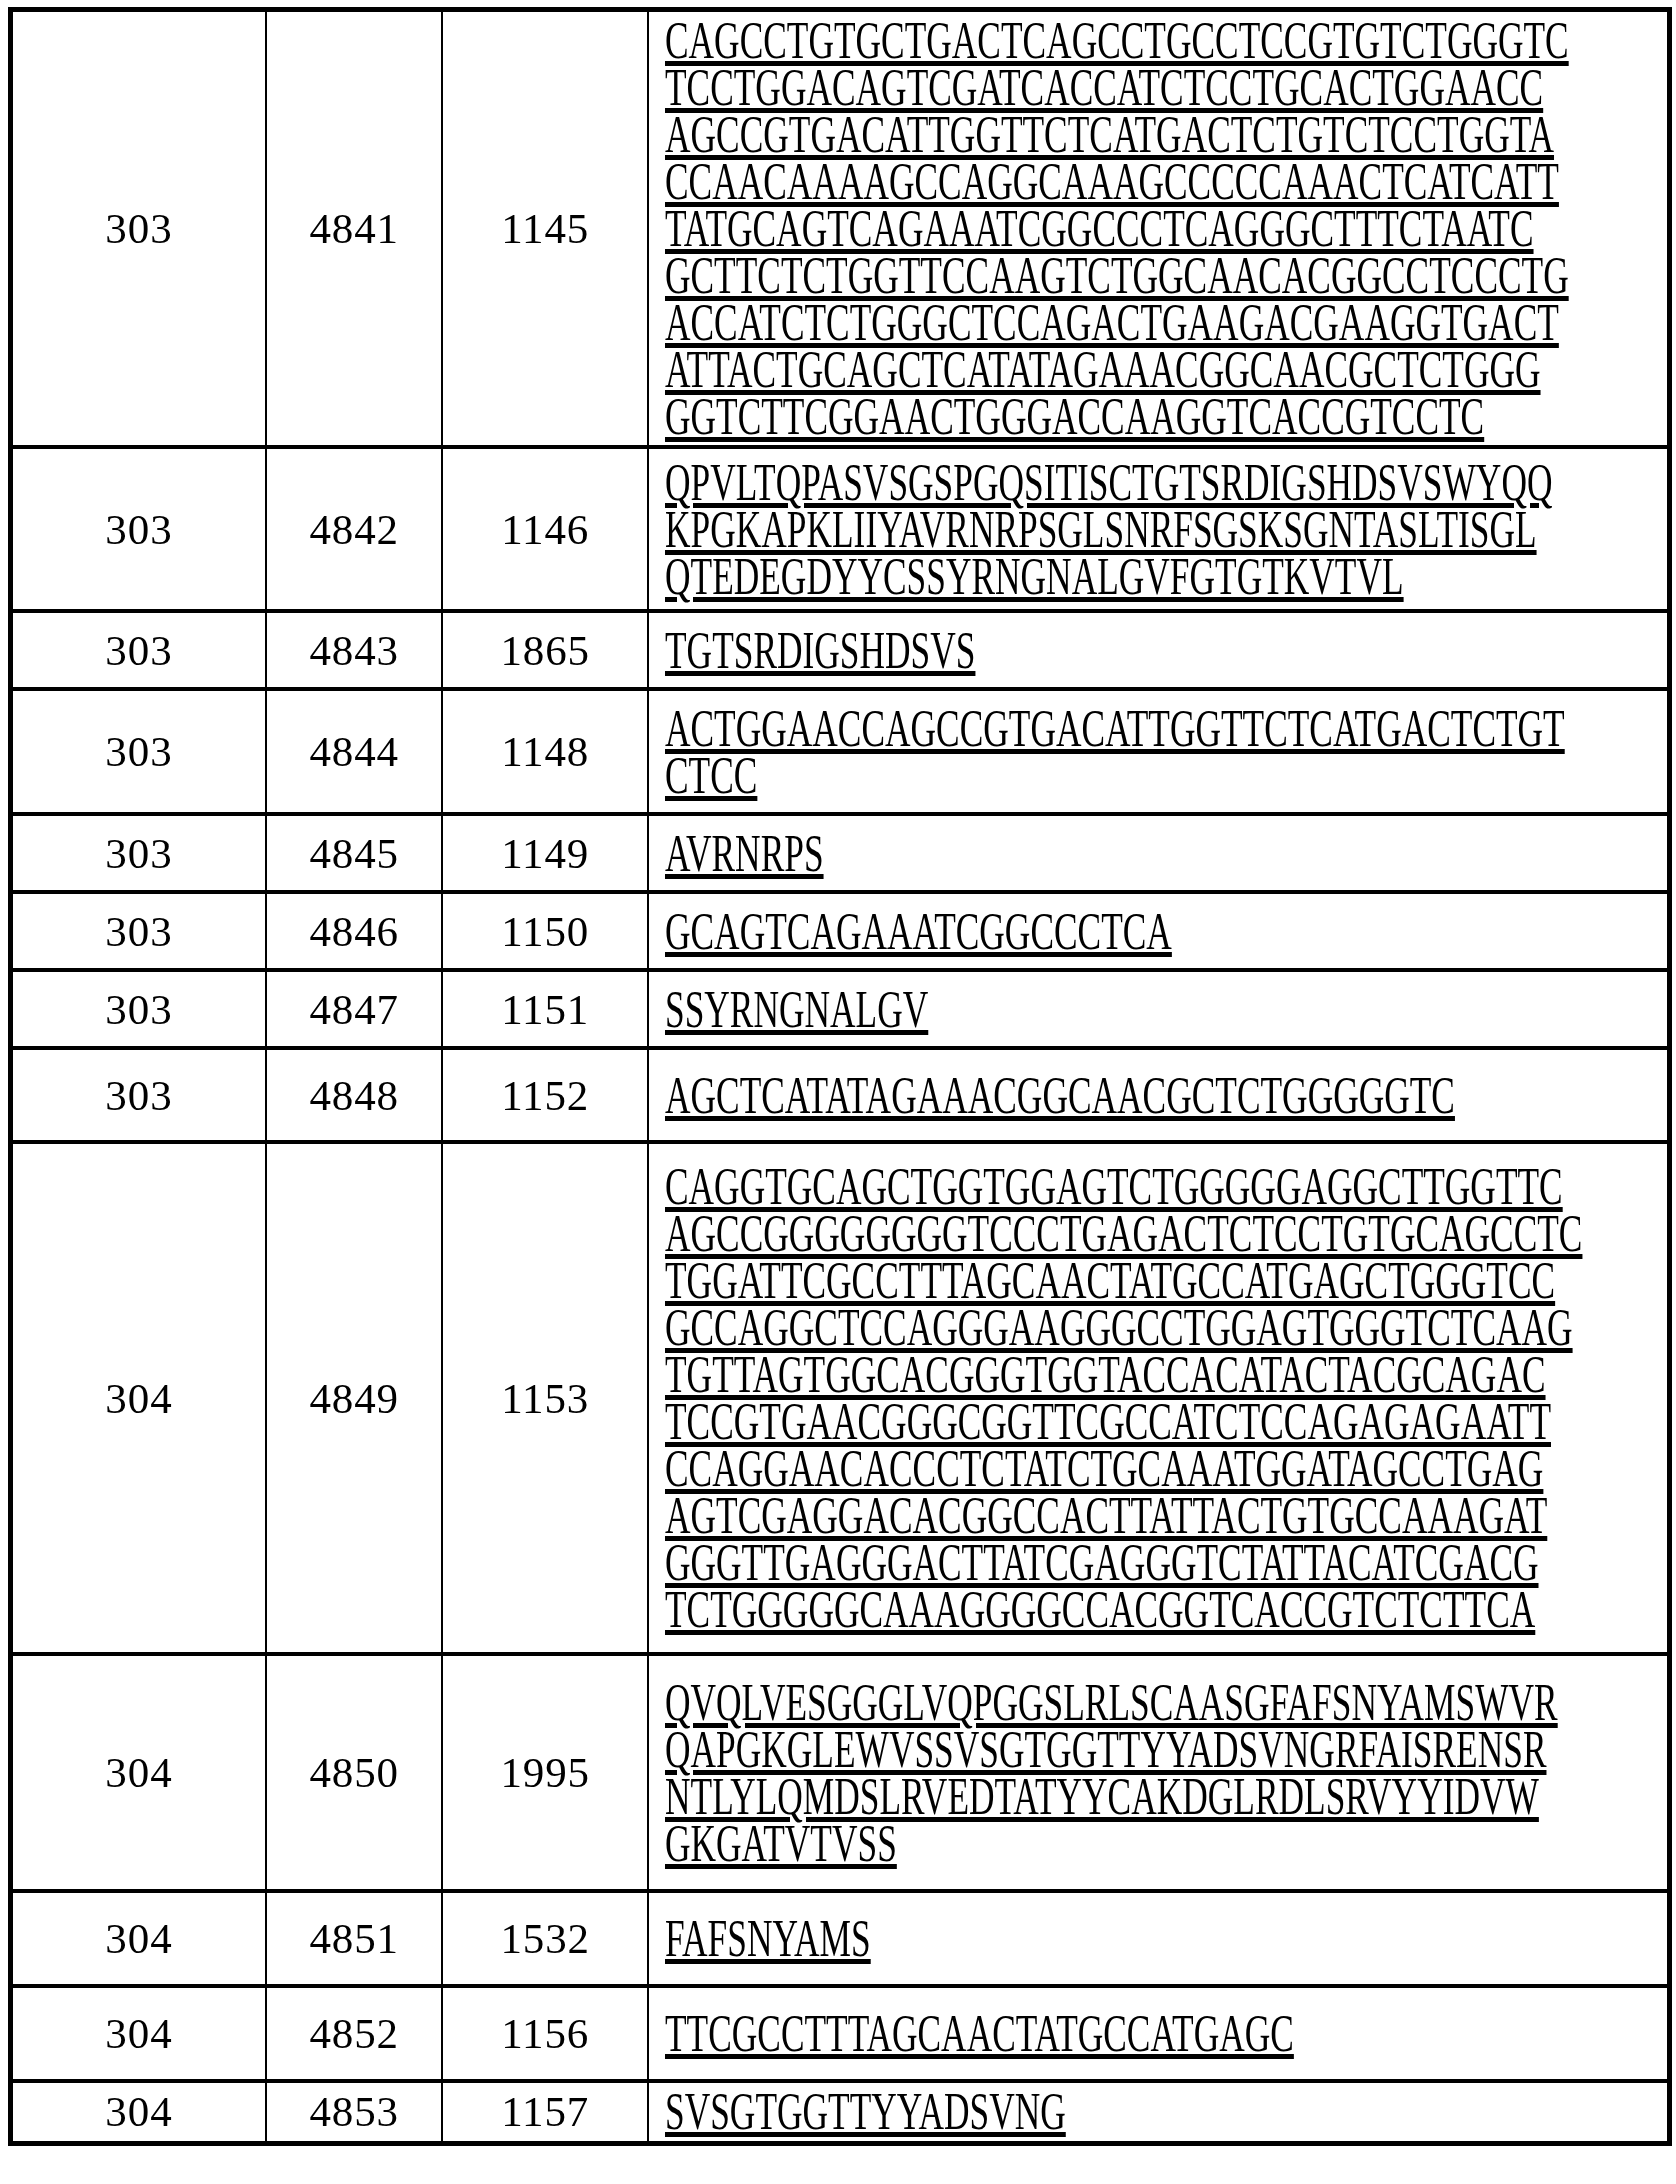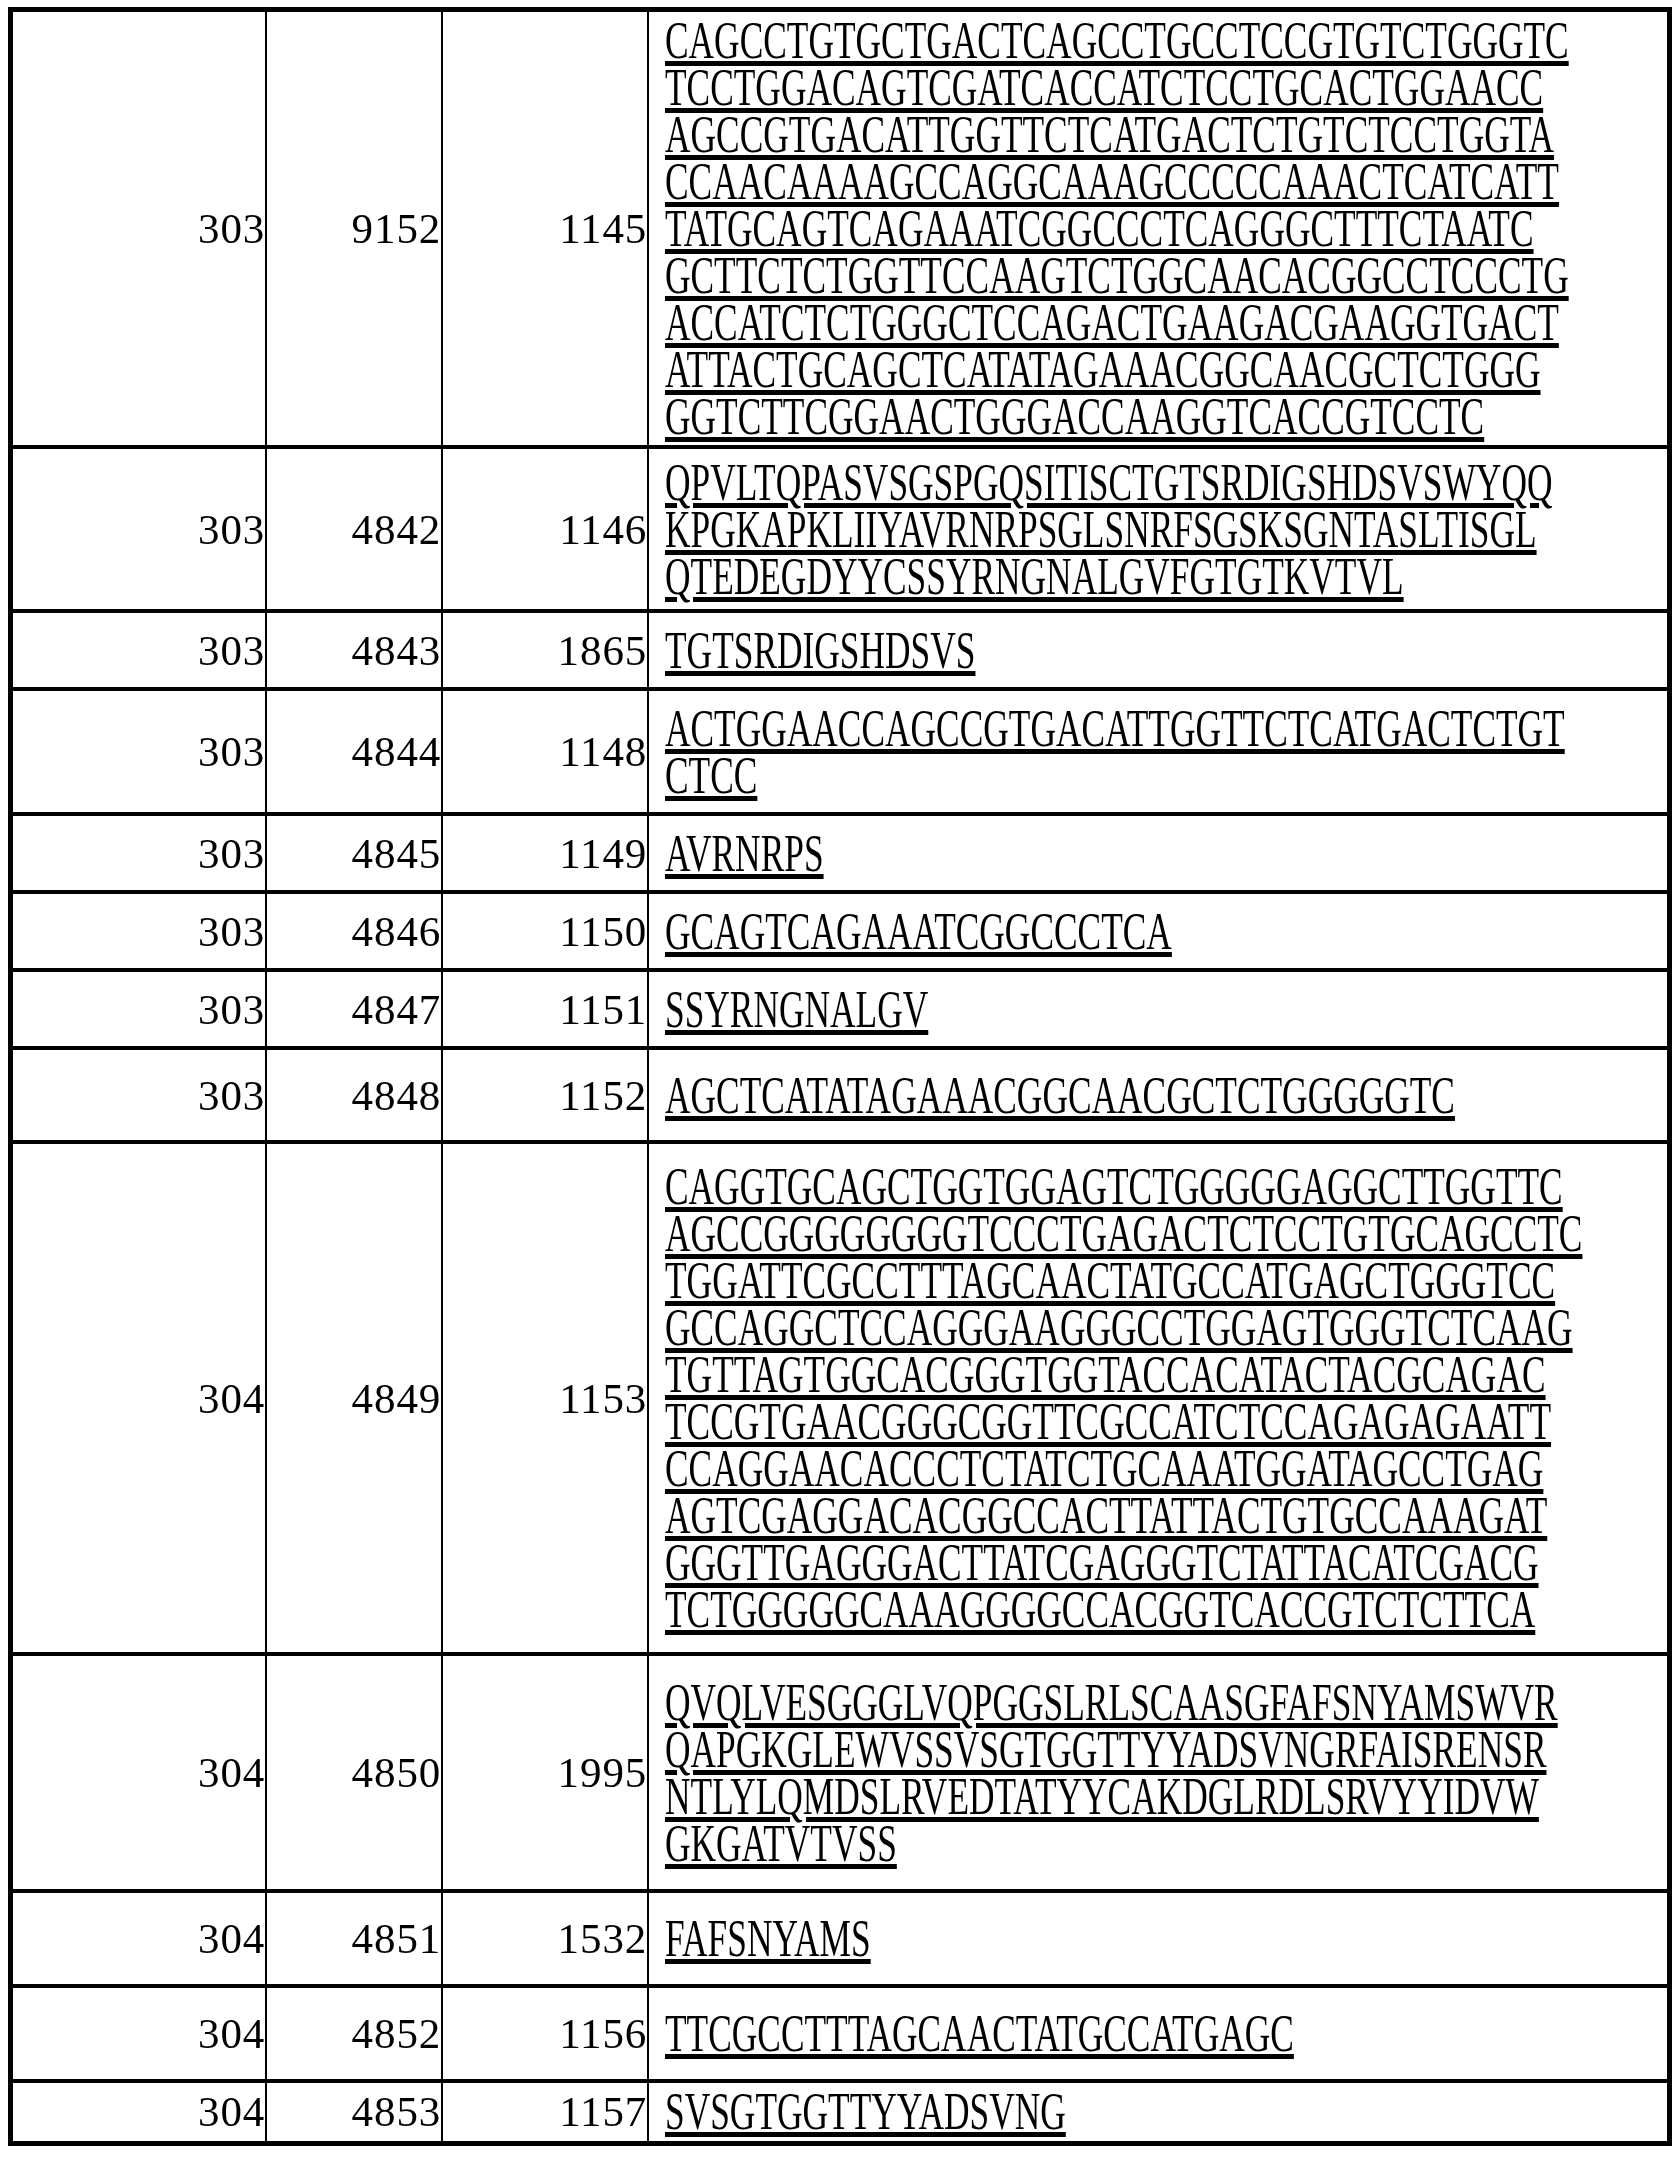--- a/index.html
+++ b/index.html
@@ -31,21 +31,21 @@
   td {
     border-left: 2.6px solid #000000;
     border-right: 2.6px solid #000000;
     border-top: 4.3px solid #000000;
     border-bottom: 4.3px solid #000000;
     padding: 0;
     overflow: hidden;
     text-decoration: underline;
   }
   td.num-cell {
-    text-align: right;
+    text-align: center;
     vertical-align: middle;
     font-size: 43px;
     letter-spacing: 0.9px;
   }
   td.seq-cell {
     vertical-align: middle;
     padding: 5.2px 5.2px 5.2px 15.5px;
   }
   .seq {
     font-size: 52px;
@@ -67,21 +67,21 @@
   <table class="seq-table">
     <colgroup>
       <col class="c1">
         <col class="c2">
         <col class="c3">
         <col class="c4">
     </colgroup>
     <tbody>
         <tr style="height: 434px;">
           <td class="num-cell"><div class="num">303</div></td>
-          <td class="num-cell"><div class="num">9152</div></td>
+          <td class="num-cell"><div class="num">4841</div></td>
           <td class="num-cell"><div class="num">1145</div></td>
           <td class="seq-cell">
             <div class="seq">CAGCCTGTGCTGACTCAGCCTGCCTCCGTGTCTGGGTC
 TCCTGGACAGTCGATCACCATCTCCTGCACTGGAACC
 AGCCGTGACATTGGTTCTCATGACTCTGTCTCCTGGTA
 CCAACAAAAGCCAGGCAAAGCCCCCAAACTCATCATT
 TATGCAGTCAGAAATCGGCCCTCAGGGCTTTCTAATC
 GCTTCTCTGGTTCCAAGTCTGGCAACACGGCCTCCCTG
 ACCATCTCTGGGCTCCAGACTGAAGACGAAGGTGACT
 ATTACTGCAGCTCATATAGAAACGGCAACGCTCTGGG

